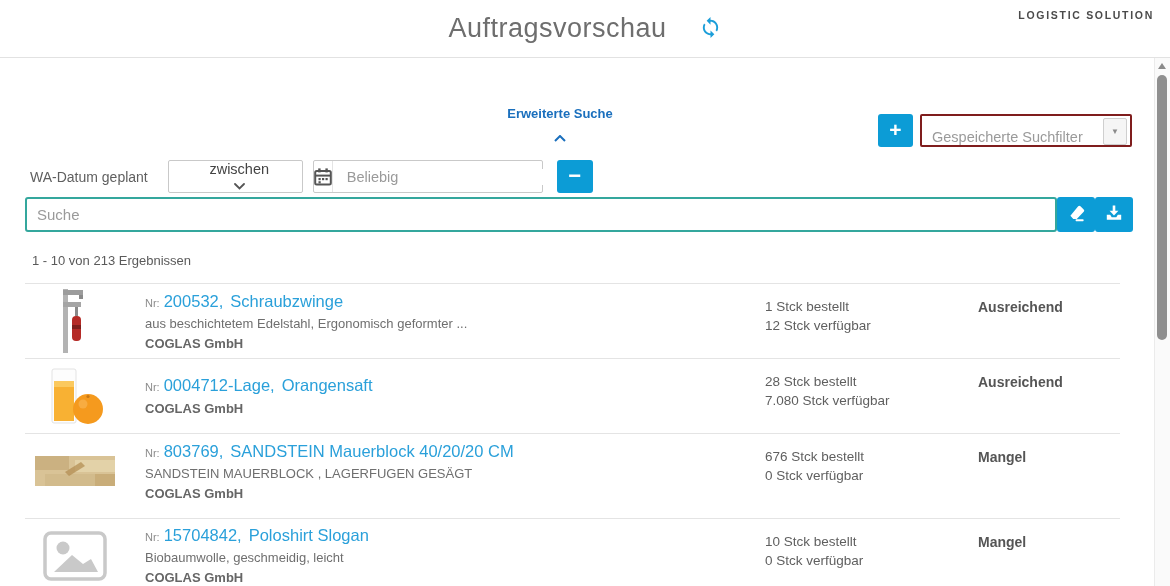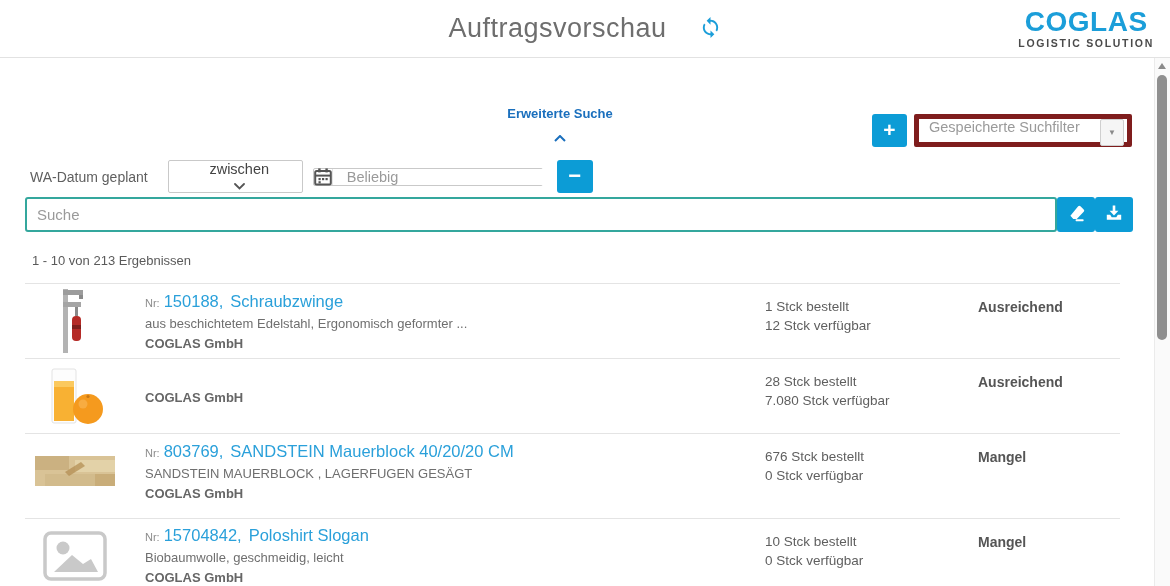--- a/index.html
+++ b/index.html
@@ -16,29 +16,29 @@
   .logo-name{font-size:28px;font-weight:bold;color:#1b9ed9;letter-spacing:.5px;}
   .logo-sub{font-size:10.5px;color:#4a4a4a;letter-spacing:1.7px;margin-top:2px;font-weight:bold;}
   
   .adv-search{position:absolute;top:106px;left:0;width:1120px;text-align:center;}
   .adv-label{color:#1a6fbd;font-weight:bold;font-size:13px;cursor:pointer;}
   .adv-chevron{margin-top:7px;cursor:pointer;}
   
   .saved-filter{position:absolute;top:114px;right:38px;display:flex;gap:7px;}
   .btn-blue{background:#0c9cd6;color:#fff;border:none;border-radius:3px;cursor:pointer;display:flex;align-items:center;justify-content:center;}
   .add-btn{width:35px;height:33px;font-size:21px;font-weight:bold;padding-bottom:2px;}
-  .saved-group{display:flex;align-items:flex-start;border:5px solid #7f1d1d;border-radius:2px;height:33px;box-sizing:border-box;background:#fff;}
+  .saved-group{display:flex;align-items:flex-end;border:2px solid #7f1d1d;border-radius:2px;height:33px;box-sizing:border-box;background:#fff;}
   .saved-input{border:none;outline:none;padding:0 10px;width:158px;font-size:14.5px;color:#555;background:transparent;font-family:"Liberation Sans",sans-serif;}
   .saved-input::placeholder{color:#9a9a9a;}
   .caret-btn{width:22px;height:25px;margin:0 3px;background:#f5f5f5;border:1px solid #cfcfcf;border-radius:2px;color:#8a8a8a;font-size:8px;display:flex;align-items:center;justify-content:center;cursor:pointer;}
   
   .date-row{position:absolute;top:160px;left:30px;display:flex;align-items:center;}
   .date-label{font-size:14px;color:#5f5f5f;margin-right:20px;}
   .select-box{width:135px;height:33px;border:1px solid #c9c9c9;border-radius:2px;display:flex;align-items:center;justify-content:space-between;padding:0 12px 0 20px;box-sizing:border-box;margin-right:10px;font-size:14.5px;color:#444;cursor:pointer;background:#fff;flex-direction:column;}
-  .date-group{width:230px;height:18px;border:1px solid #c9c9c9;border-radius:2px;display:flex;align-items:center;box-sizing:border-box;margin-right:14px;background:#fff;}
+  .date-group{width:230px;height:33px;border:1px solid #c9c9c9;border-radius:2px;display:flex;align-items:center;box-sizing:border-box;margin-right:14px;background:#fff;}
   .cal-section{width:44px;align-self:stretch;display:flex;align-items:center;justify-content:center;border-right:1px solid #e4e4e4;cursor:pointer;}
   .date-input{border:none;outline:none;flex:1;padding:0 14px;font-size:14.5px;color:#555;font-family:"Liberation Sans",sans-serif;}
   .date-input::placeholder{color:#9a9a9a;}
   .remove-btn{width:36px;height:33px;font-size:22px;font-weight:bold;padding-bottom:3px;}
   
   .search-row{position:absolute;top:197px;left:25px;right:37px;display:flex;}
   .search-input{flex:1;border:2px solid #34a79d;border-radius:3px;height:35px;box-sizing:border-box;padding:0 10px;font-size:15px;color:#444;outline:none;font-family:"Liberation Sans",sans-serif;}
   .search-input::placeholder{color:#9a9a9a;}
   .icon-btn{width:38px;height:35px;}
   
@@ -70,21 +70,20 @@
     <span class="page-title">Auftragsvorschau</span>
     <button class="refresh-btn">
       <span>
         <svg width="23" height="23" viewBox="0 0 24 24">
             <path fill="#1b9ed9" d="M12 4V1L8 5l4 4V6c3.31 0 6 2.69 6 6 0 1.01-.25 1.97-.7 2.8l1.46 1.46A7.93 7.93 0 0 0 20 12c0-4.42-3.58-8-8-8zm0 14c-3.31 0-6-2.69-6-6 0-1.01.25-1.97.7-2.8L5.24 7.74A7.93 7.93 0 0 0 4 12c0 4.42 3.58 8 8 8v3l4-4-4-4v3z"></path>
           </svg>
       </span>
     </button>
   </div>
   <div class="logo">
-    <div class="logo-name">COGLAS</div>
     <div class="logo-sub">LOGISTIC SOLUTION</div>
   </div>
 </div>
 
 <div class="adv-search">
   <div class="adv-label">Erweiterte Suche</div>
   <div class="adv-chevron">
     <svg width="12" height="7" viewBox="0 0 12 7">
         <polyline points="1,6 6,1 11,6" stroke="#1a6fbd" stroke-width="2" fill="none"></polyline>
       </svg>
@@ -159,21 +158,21 @@
         <rect x="8" y="1" width="20" height="5" fill="#9c9c9c"></rect>
         <rect x="24" y="6" width="4" height="4" fill="#8a8a8a"></rect>
         <rect x="8" y="13" width="18" height="5" fill="#a5a5a5"></rect>
         <rect x="20" y="18" width="3" height="9" fill="#8a8a8a"></rect>
         <rect x="17" y="27" width="9" height="25" rx="4" fill="#b52b27"></rect>
         <rect x="17" y="36" width="9" height="4" fill="#7e1f1c"></rect>
       </svg>
     </div>
     <div class="item-main">
       <div class="item-title">
-        <span class="nr-label">Nr:</span><a class="item-link">150188</a><span>,</span><a class="item-link name-gap">Schraubzwinge</a>
+        <span class="nr-label">Nr:</span><a class="item-link">200532</a><span>,</span><a class="item-link name-gap">Schraubzwinge</a>
       </div>
       <div class="item-desc">aus beschichtetem Edelstahl, Ergonomisch geformter ...</div>
       <div class="item-company">COGLAS GmbH</div>
     </div>
     <div class="item-stock">
       <div>1 Stck bestellt</div>
       <div>12 Stck verfügbar</div>
     </div>
     <div class="item-status">Ausreichend</div>
   </div>
@@ -183,20 +182,23 @@
       <svg width="62" height="58" viewBox="0 0 62 58">
         <rect x="8" y="2" width="24" height="54" rx="2" fill="#fdfdfd" stroke="#e3e3e3"></rect>
         <rect x="10" y="14" width="20" height="40" fill="#f8b133"></rect>
         <rect x="10" y="14" width="20" height="6" fill="#fbc95e"></rect>
         <circle cx="44" cy="42" r="15" fill="#f59a1e"></circle>
         <circle cx="39" cy="37" r="4.5" fill="#f8b24d" opacity="0.75"></circle>
         <circle cx="44" cy="29.5" r="1.6" fill="#c77714"></circle>
       </svg>
     </div>
     <div class="item-main">
+      <div class="item-title">
+        <span class="nr-label">Nr:</span><a class="item-link">0004712-Lage</a><span>,</span><a class="item-link name-gap">Orangensaft</a>
+      </div>
 
       <div class="item-company">COGLAS GmbH</div>
     </div>
     <div class="item-stock">
       <div>28 Stck bestellt</div>
       <div>7.080 Stck verfügbar</div>
     </div>
     <div class="item-status">Ausreichend</div>
   </div>
 

